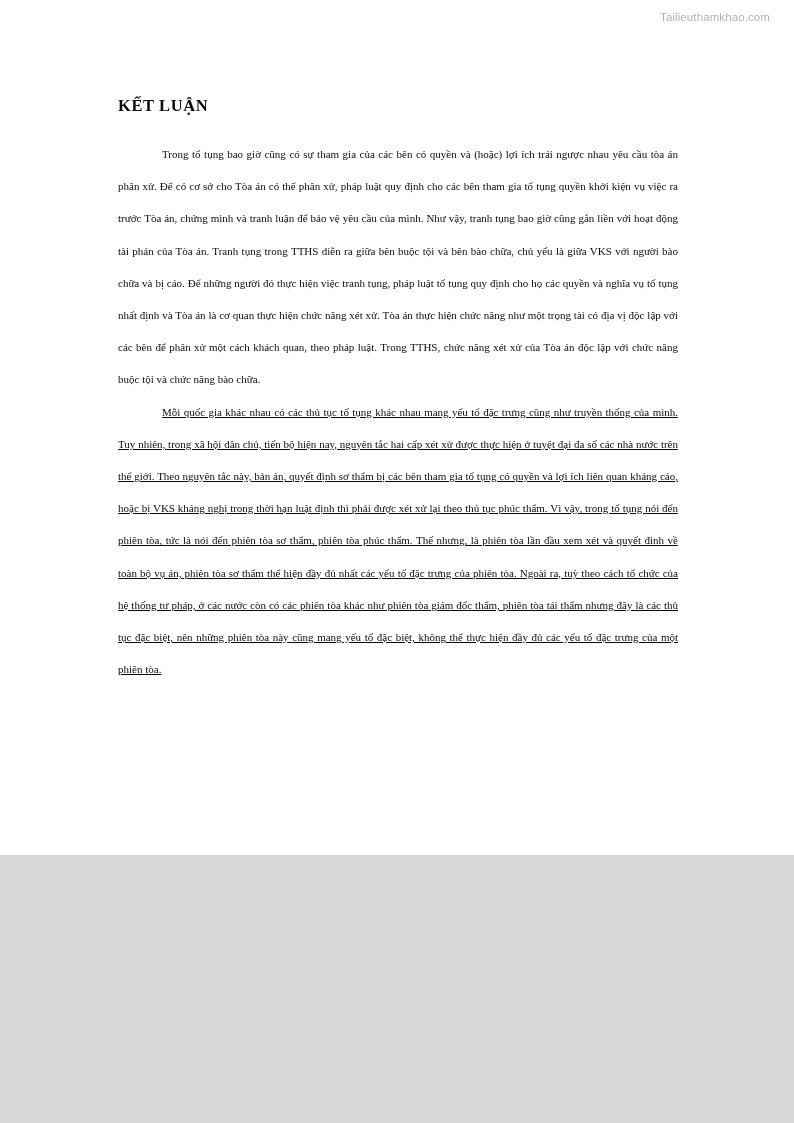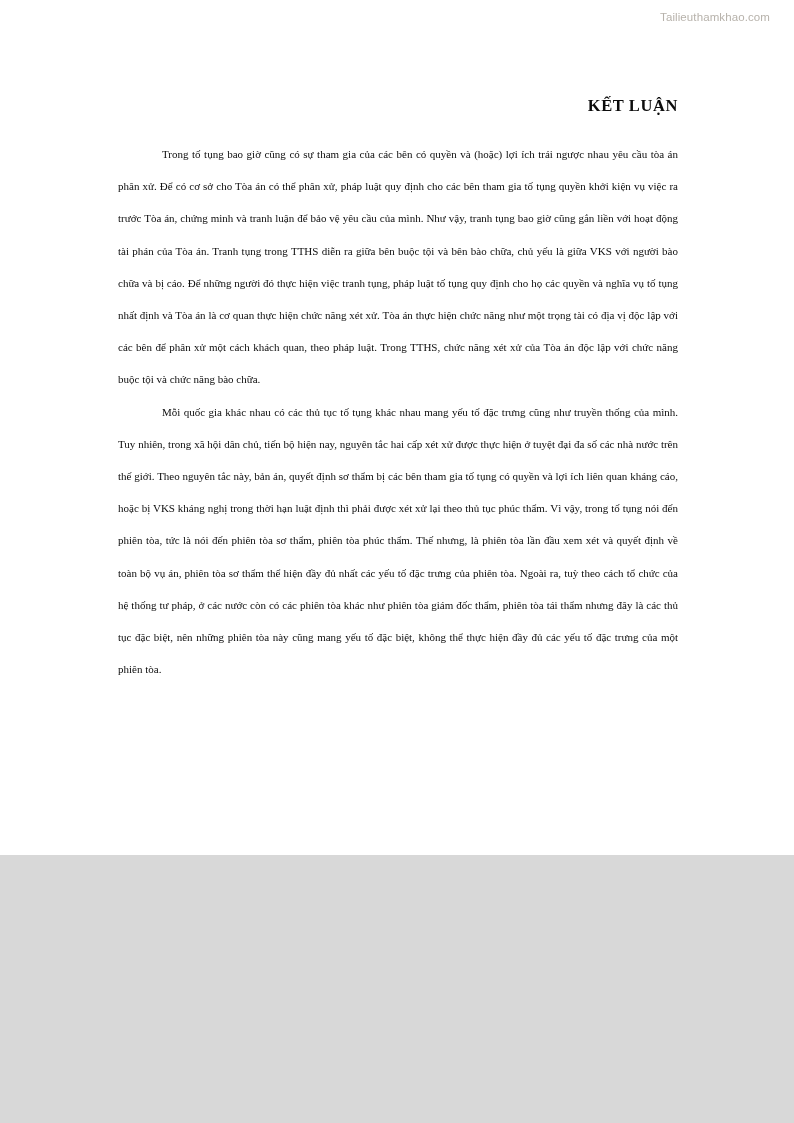--- a/index.html
+++ b/index.html
@@ -27,37 +27,38 @@
     letter-spacing: 0.1px;
     user-select: none;
   }
   .content {
     position: absolute;
     left: 118px;
     top: 96px;
     width: 560px;
   }
   .doc-title {
-    text-align: right;
+    text-align: left;
     font-size: 16.5px;
     font-weight: bold;
     letter-spacing: 0.6px;
     margin: 0 0 22px 0;
   }
   .para {
     margin: 0;
     font-size: 11px;
     line-height: 32.2px;
     text-align: justify;
     text-justify: inter-word;
     text-indent: 44px;
     hyphens: none;
   }
   .para + .para {
     margin-top: 0px;
+    text-decoration: underline;
   }
   .page-number {
     position: absolute;
     left: 0;
     right: 0;
     top: 1036px;
     text-align: center;
     font-size: 14.5px;
   }
 </style>

